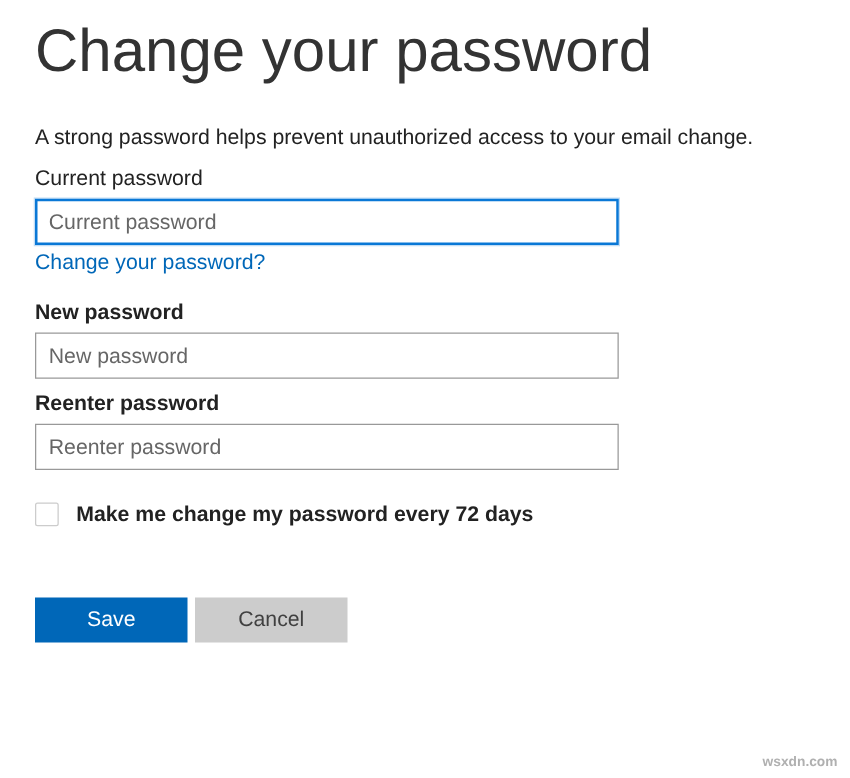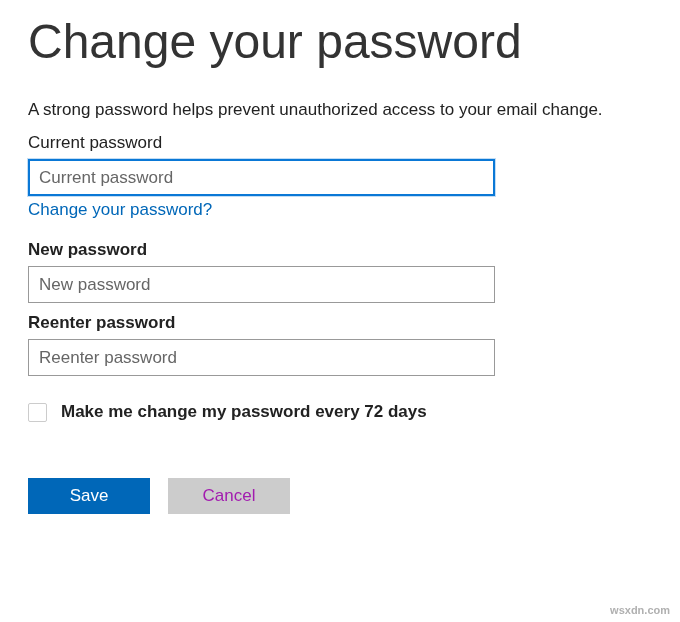--- a/index.html
+++ b/index.html
@@ -71,21 +71,21 @@
       font-size: 15px;
       color: #222;
       margin-top: 6px;
       margin-bottom: 14px;
     }
     .spacer-top {
       margin-top: 20px;
     }
     .checkbox-row {
       display: flex;
-      align-items: center;
+      align-items: flex-start;
       margin-top: 26px;
       margin-bottom: 56px;
     }
     .checkbox {
       width: 19px;
       height: 19px;
       border: 1px solid #ccc;
       border-radius: 2px;
       background: #fff;
       margin-right: 14px;
@@ -93,38 +93,38 @@
       flex-shrink: 0;
     }
     .checkbox-label {
       font-size: 17px;
       font-weight: 700;
       color: #222;
       cursor: pointer;
     }
     .button-row {
       display: flex;
-      gap: 18px;
+      gap: 6px;
       margin-top: 24px;
     }
     .btn {
       min-width: 122px;
       height: 36px;
       border: none;
       font-size: 17px;
       cursor: pointer;
       font-family: inherit;
     }
     .btn-primary {
       background: #0067b8;
       color: #fff;
     }
     .btn-secondary {
       background: #cccccc;
-      color: #a21caf;
+      color: #404040;
     }
     .watermark {
       position: absolute;
       bottom: 6px;
       right: 10px;
       font-size: 11px;
       color: #b0b0b0;
       font-weight: bold;
     }
   </style>

